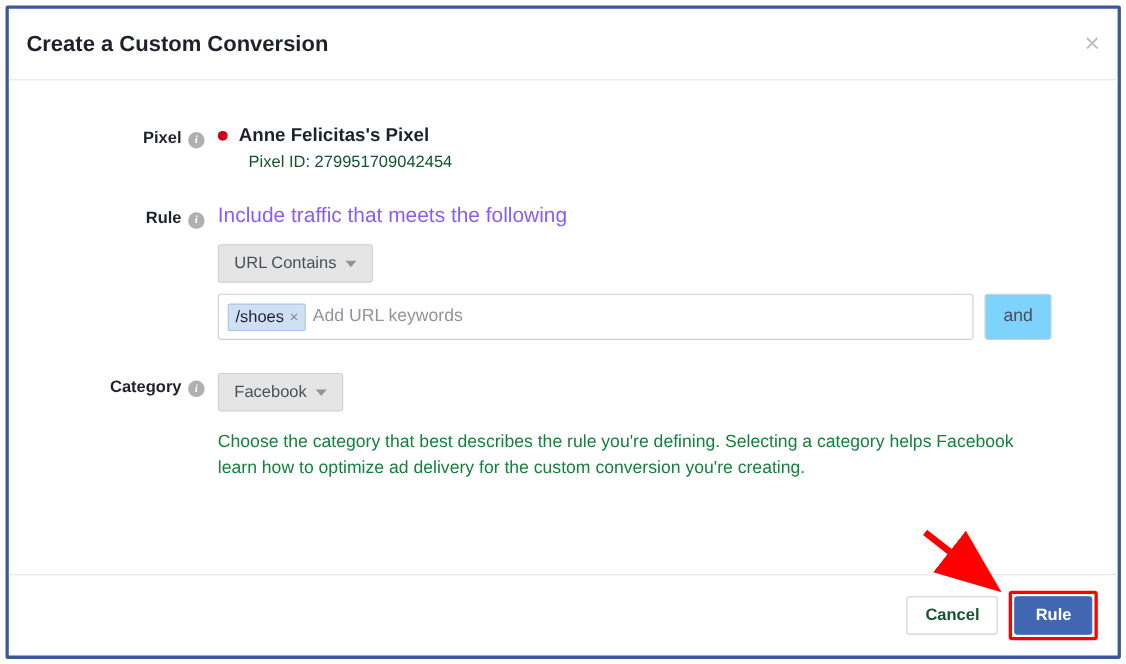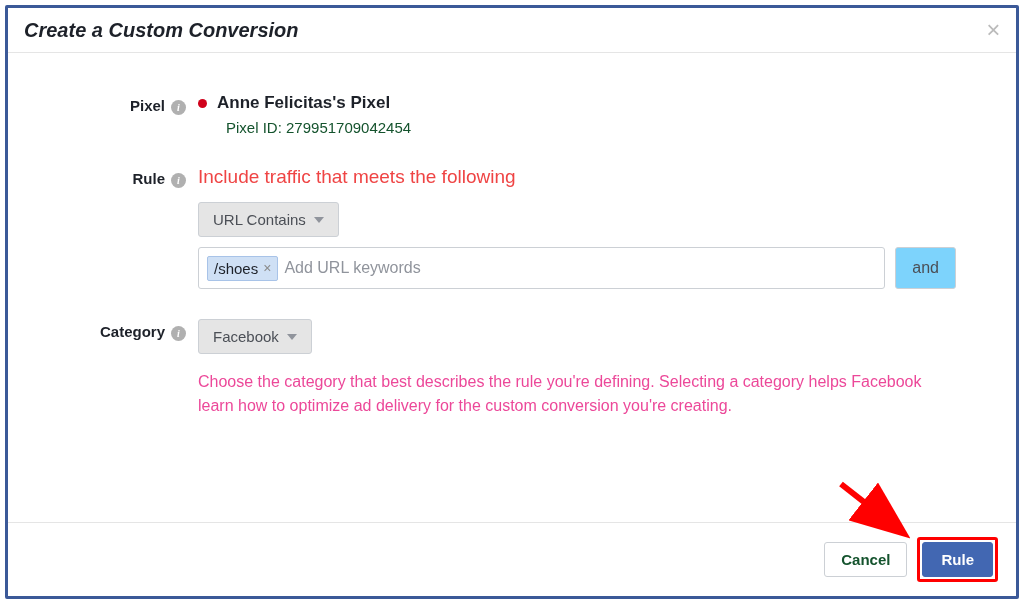--- a/index.html
+++ b/index.html
@@ -14,26 +14,25 @@
     }
     .modal-container {
       border: 3px solid #3b5998;
       border-radius: 2px;
       width: 1014px;
       height: 594px;
       position: relative;
       background: #fff;
     }
     .modal-header {
-      padding: 10px 16px;
+      padding: 20px 16px;
       border-bottom: 1px solid #e5e5e5;
       display: flex;
       justify-content: space-between;
       align-items: center;
-      font-style: italic;
     }
     .modal-title {
       font-size: 20px;
       font-weight: bold;
       color: #1d2129;
     }
     .close-x {
       font-size: 24px;
       color: #bbb;
       cursor: pointer;
@@ -96,21 +95,21 @@
       color: #1d2129;
     }
     .pixel-id {
       font-size: 15px;
       color: #14532d;
       margin-top: 6px;
       margin-left: 28px;
     }
     .rule-heading {
       font-size: 19px;
-      color: #ef4444;
+      color: #8b5cf6;
       margin-bottom: 14px;
     }
     .dropdown {
       display: inline-flex;
       align-items: center;
       padding: 8px 14px;
       border: 1px solid #ccd0d5;
       border-radius: 3px;
       background: #e5e5e5;
       cursor: pointer;
@@ -168,21 +167,21 @@
       padding: 0 16px;
       background: #7dd3fc;
       color: #4b4f56;
       font-size: 16px;
       cursor: pointer;
       display: flex;
       align-items: center;
     }
     .category-desc {
       font-size: 16px;
-      color: #ec4899;
+      color: #15803d;
       line-height: 1.5;
       margin-top: 16px;
       max-width: 740px;
     }
     .modal-footer {
       position: absolute;
       bottom: 0;
       left: 0;
       right: 0;
       border-top: 1px solid #e5e5e5;

